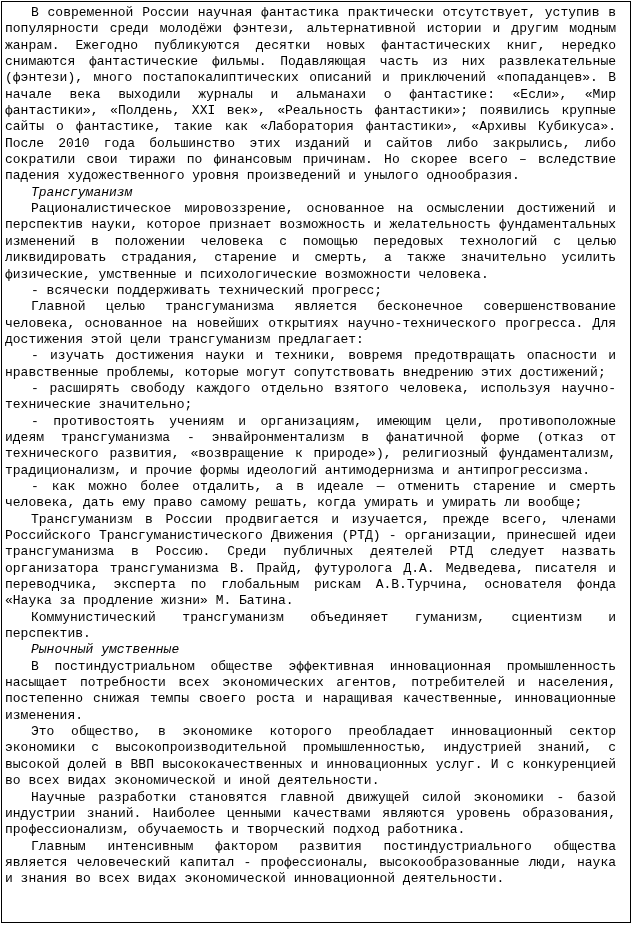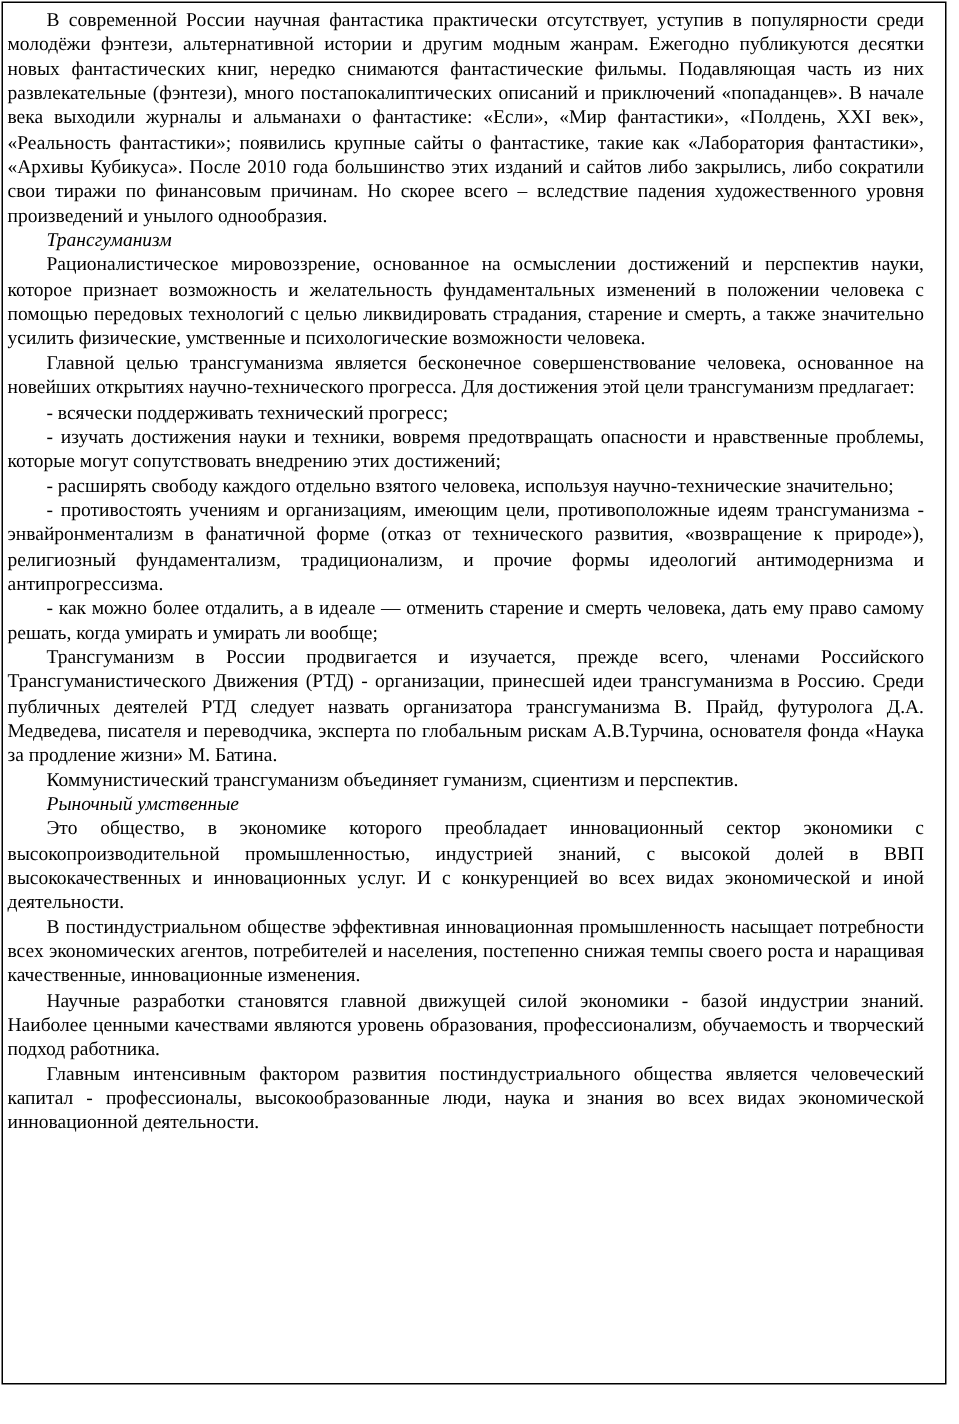--- a/index.html
+++ b/index.html
@@ -33,20 +33,21 @@
     font-size: 13px;
     line-height: 15px;
     overflow: hidden;
     white-space: nowrap;
   }
   .body-cell {
     width: 100%;
     height: 904px;
     padding: 3px 14px 0 3px;
     overflow: hidden;
+    font-family: Liberation Mono, monospace;
   }
   p.para {
     margin: 0;
     padding: 0;
     font-size: 13px;
     line-height: 16.35px;
     text-indent: 26px;
     text-align: justify;
     text-align-last: left;
   }
@@ -56,27 +57,27 @@
   }
 </style>
 </head>
 <body>
 
 <div class="doc-frame">
   <div class="body-cell">
       <p class="para body">В современной России научная фантастика практически отсутствует, уступив в популярности среди молодёжи фэнтези, альтернативной истории и другим модным жанрам. Ежегодно публикуются десятки новых фантастических книг, нередко снимаются фантастические фильмы. Подавляющая часть из них развлекательные (фэнтези), много постапокалиптических описаний и приключений «попаданцев». В начале века выходили журналы и альманахи о фантастике: «Если», «Мир фантастики», «Полдень, XXI век», «Реальность фантастики»; появились крупные сайты о фантастике, такие как «Лаборатория фантастики», «Архивы Кубикуса». После 2010 года большинство этих изданий и сайтов либо закрылись, либо сократили свои тиражи по финансовым причинам. Но скорее всего – вследствие падения художественного уровня произведений и унылого однообразия.</p>
       <p class="para heading-italic">Трансгуманизм</p>
       <p class="para body">Рационалистическое мировоззрение, основанное на осмыслении достижений и перспектив науки, которое признает возможность и желательность фундаментальных изменений в положении человека с помощью передовых технологий с целью ликвидировать страдания, старение и смерть, а также значительно усилить физические, умственные и психологические возможности человека.</p>
+      <p class="para body">- всячески поддерживать технический прогресс;</p>
       <p class="para body">Главной целью трансгуманизма является бесконечное совершенствование человека, основанное на новейших открытиях научно-технического прогресса. Для достижения этой цели трансгуманизм предлагает:</p>
-      <p class="para body">- всячески поддерживать технический прогресс;</p>
       <p class="para body">- изучать достижения науки и техники, вовремя предотвращать опасности и нравственные проблемы, которые могут сопутствовать внедрению этих достижений;</p>
       <p class="para body">- расширять свободу каждого отдельно взятого человека, используя научно-технические значительно;</p>
       <p class="para body">- противостоять учениям и организациям, имеющим цели, противоположные идеям трансгуманизма - энвайронментализм в фанатичной форме (отказ от технического развития, «возвращение к природе»), религиозный фундаментализм, традиционализм, и прочие формы идеологий антимодернизма и антипрогрессизма.</p>
       <p class="para body">- как можно более отдалить, а в идеале — отменить старение и смерть человека, дать ему право самому решать, когда умирать и умирать ли вообще;</p>
       <p class="para body">Трансгуманизм в России продвигается и изучается, прежде всего, членами Российского Трансгуманистического Движения (РТД) - организации, принесшей идеи трансгуманизма в Россию. Среди публичных деятелей РТД следует назвать организатора трансгуманизма В. Прайд, футуролога Д.А. Медведева, писателя и переводчика, эксперта по глобальным рискам А.В.Турчина, основателя фонда «Наука за продление жизни» М. Батина.</p>
       <p class="para body">Коммунистический трансгуманизм объединяет гуманизм, сциентизм и перспектив.</p>
       <p class="para heading-italic">Рыночный умственные</p>
+      <p class="para body">В постиндустриальном обществе эффективная инновационная промышленность насыщает потребности всех экономических агентов, потребителей и населения, постепенно снижая темпы своего роста и наращивая качественные, инновационные изменения.</p>
       <p class="para body">Это общество, в экономике которого преобладает инновационный сектор экономики с высокопроизводительной промышленностью, индустрией знаний, с высокой долей в ВВП высококачественных и инновационных услуг. И с конкуренцией во всех видах экономической и иной деятельности.</p>
-      <p class="para body">В постиндустриальном обществе эффективная инновационная промышленность насыщает потребности всех экономических агентов, потребителей и населения, постепенно снижая темпы своего роста и наращивая качественные, инновационные изменения.</p>
       <p class="para body">Научные разработки становятся главной движущей силой экономики - базой индустрии знаний. Наиболее ценными качествами являются уровень образования, профессионализм, обучаемость и творческий подход работника.</p>
       <p class="para body">Главным интенсивным фактором развития постиндустриального общества является человеческий капитал - профессионалы, высокообразованные люди, наука и знания во всех видах экономической инновационной деятельности.</p>
     </div>
 </div>
 
 </body></html>

